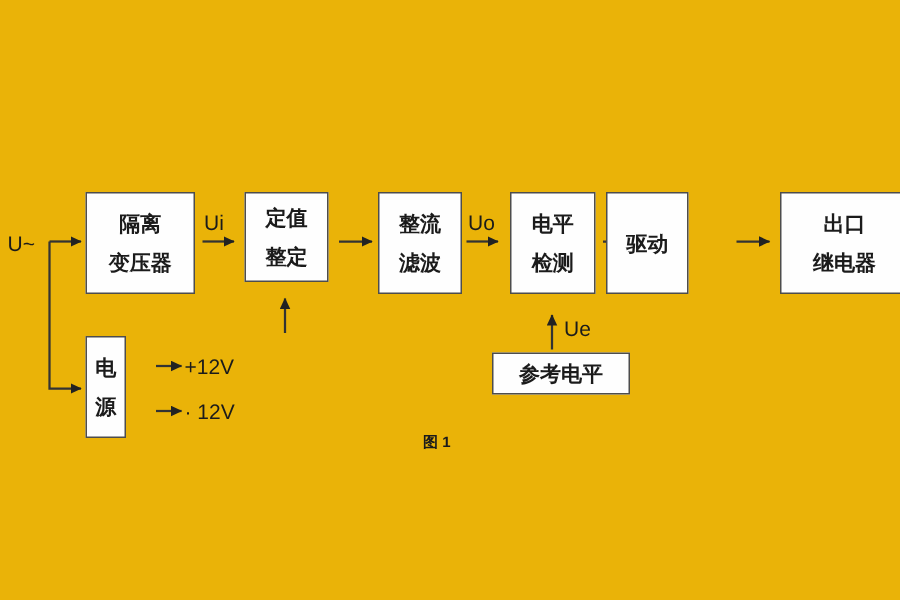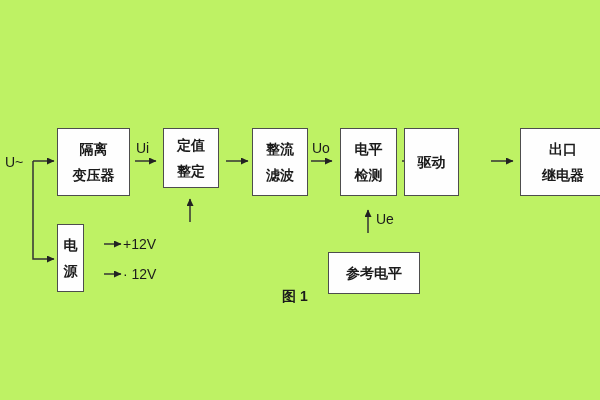--- a/index.html
+++ b/index.html
@@ -1,20 +1,20 @@
 <!DOCTYPE html>
 <html><head>
 <meta charset="utf-8">
 <style>
   html, body { margin: 0; padding: 0; background: #ffffff; }
   .stage {
     position: relative;
     width: 600px;
     height: 400px;
-    background: #bef264;
+    background: #eab308;
     font-family: "Liberation Sans", "DejaVu Sans", sans-serif;
     overflow: hidden;
   }
   .arrows {
     position: absolute;
     left: 0; top: 0;
   }
   .box {
     position: absolute;
     box-sizing: border-box;
@@ -34,21 +34,21 @@
     position: absolute;
     color: #1b1b1b;
     font-size: 14px;
     font-weight: 400;
     line-height: 15px;
     white-space: pre;
   }
   .caption {
     position: absolute;
     color: #1b1b1b;
-    font-size: 14px;
+    font-size: 10px;
     font-weight: 600;
   }
 </style>
 </head>
 <body>
 
 <div class="stage">
 
   <svg class="arrows" width="600" height="400" viewBox="0 0 600 400">
     <defs>
@@ -98,21 +98,21 @@
   <div class="box" style="left:520px;top:128px;width:86px;height:68px">
     <span>出口
 继电器</span>
   </div>
 
   <div class="box" style="left:57px;top:224px;width:27px;height:68px">
     <span>电源</span>
   </div>
 
 
-  <div class="box" style="left:328px;top:252px;width:92px;height:42px">
+  <div class="box" style="left:328px;top:235px;width:92px;height:28px">
     <span>参考电平</span>
   </div>
 
   <span class="lbl" style="left:5px;top:155px">U~</span>
 
   <span class="lbl" style="left:136px;top:141px">Ui</span>
 
   <span class="lbl" style="left:312px;top:141px">Uo</span>
 
   <span class="lbl" style="left:376px;top:212px">Ue</span>

